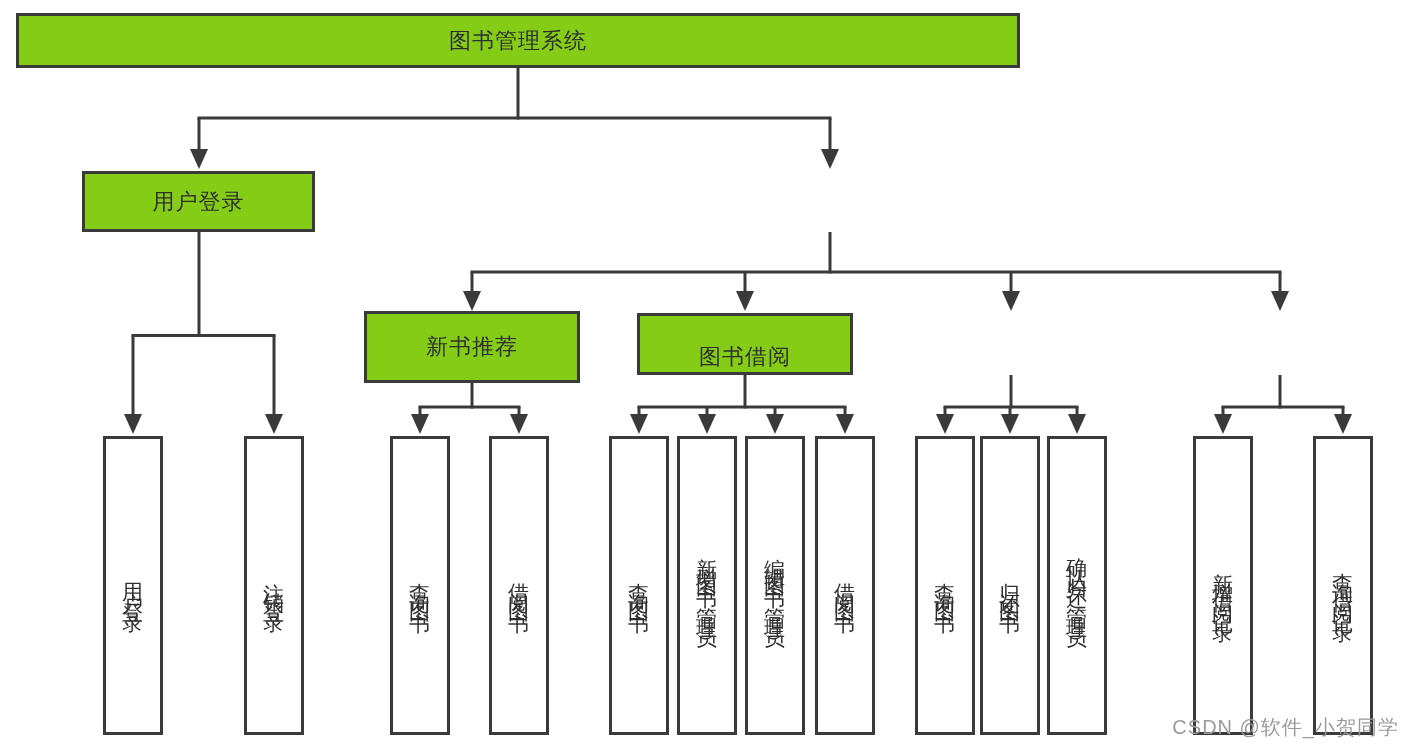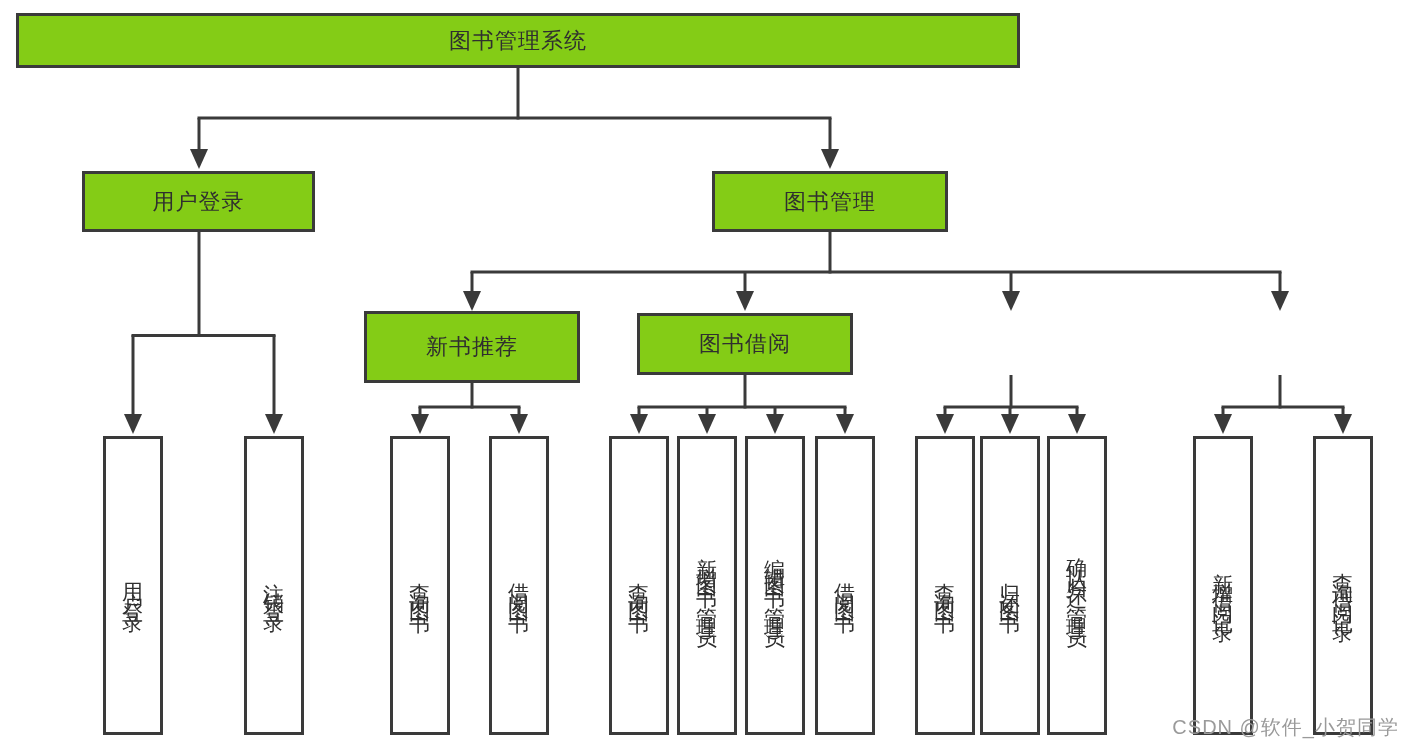--- a/index.html
+++ b/index.html
@@ -147,28 +147,25 @@
     </g>
   </svg>
 
   <div class="hbox" style="left:16px; top:13px; width:1004px; height:55px;">
     <span>图书管理系统</span>
   </div>
 
   <div class="hbox" style="left:82px; top:171px; width:233px; height:61px;">
     <span>用户登录</span>
   </div>
-  <div class="hbox" style="left:712px; top:171px; width:236px; height:61px;">
-    <span>图书管理</span>
-  </div>
 
   <div class="hbox" style="left:364px; top:311px; width:216px; height:72px;">
     <span>新书推荐</span>
   </div>
-  <div class="hbox" style="left:637px; top:313px; width:216px; height:62px;">
+  <div class="hbox" style="left:637px; top:313px; width:216px; height:62px;align-items:flex-end;">
     <span>图书借阅</span>
   </div>
 
   <div class="vbox" style="left:103px; top:436px;">
     <span class="vtext">用户登录</span>
   </div>
   <div class="vbox" style="left:244px; top:436px;">
     <span class="vtext">注销登录</span>
   </div>
 

